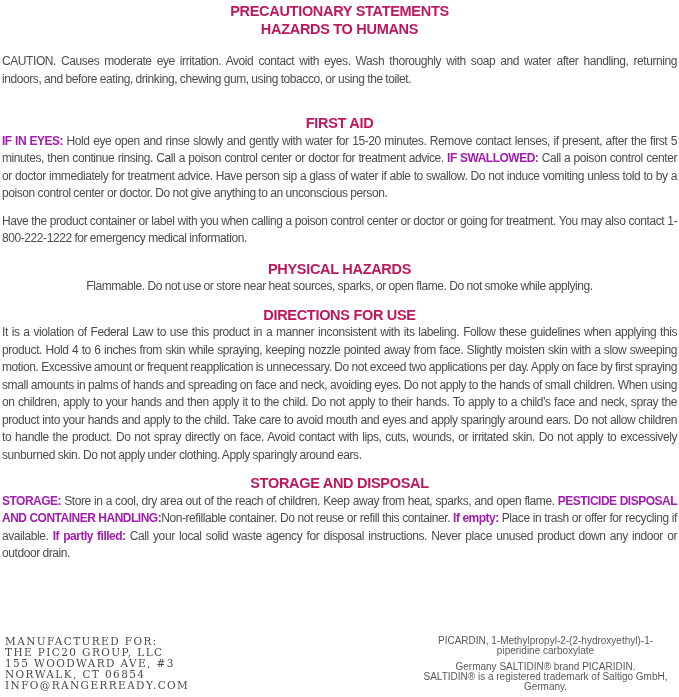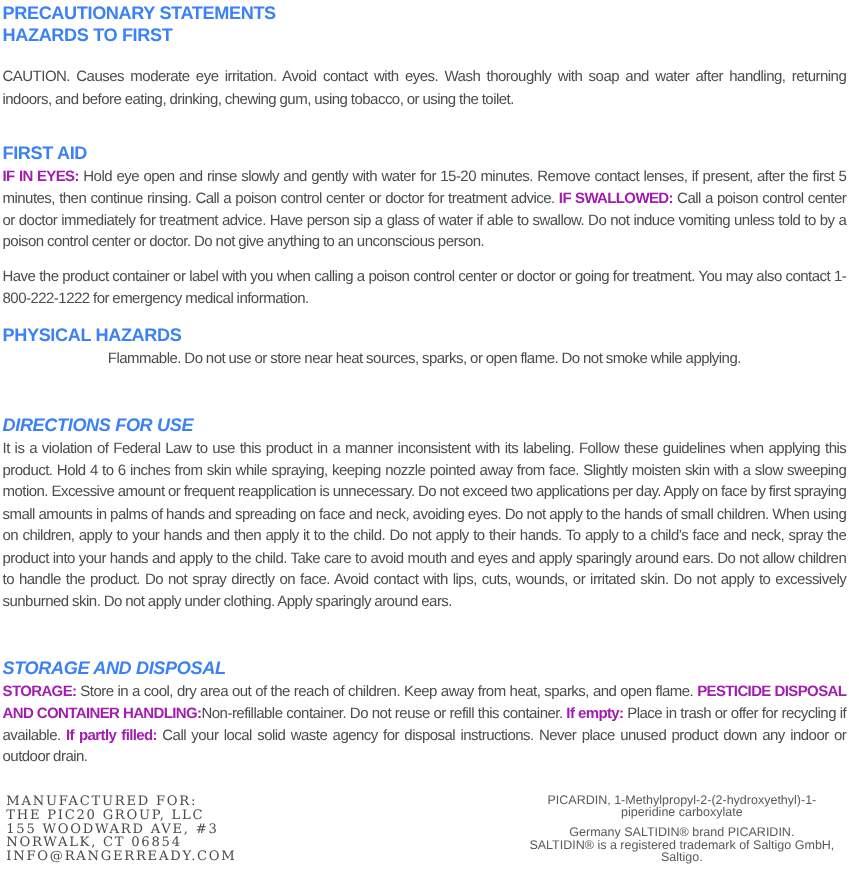--- a/index.html
+++ b/index.html
@@ -8,43 +8,43 @@
     width: 679px;
     height: 697px;
     background: #ffffff;
     overflow: hidden;
     box-sizing: border-box;
     padding: 3px 2px 0 2px;
     font-family: "Liberation Sans", sans-serif;
     color: #4b4c4e;
   }
   .heading {
-    text-align: left;
+    text-align: center;
     font-size: 14.5px;
     font-weight: 700;
     line-height: 17.5px;
     letter-spacing: -0.3px;
-    color: #3b82f6;
+    color: #be185d;
   }
   .body-p {
     margin: 0;
     font-size: 12px;
     line-height: 17.5px;
     letter-spacing: -0.42px;
     word-spacing: -0.2px;
     color: #4b4c4e;
   }
   .justify { text-align: justify; }
   .center  { text-align: center; }
   .body-p b { font-weight: 700; color: #a21caf; letter-spacing: -0.5px; }
   .mt-caution { margin-top: 15px; }
   .mt-firstaid { margin-top: 27px; }
   .mt-para { margin-top: 10px; }
   .mt-physical { margin-top: 13px; }
-  .mt-section { margin-top: 37px; font-style: italic; }
+  .mt-section { margin-top: 11px; }
   .footer {
     position: absolute;
     left: 0; right: 0;
     top: 636px;
     display: flex;
     align-items: flex-start;
   }
   .footer-left {
     flex: 0 0 412px;
     padding-left: 5px;
@@ -65,21 +65,21 @@
   }
   .footer-right .block { margin: 0 0 6px 0; text-align: center; }
   .footer-right .line { white-space: nowrap; }
 </style>
 </head>
 <body>
 
 <div class="sheet">
 
   <div class="heading">PRECAUTIONARY STATEMENTS</div>
-  <div class="heading">HAZARDS TO FIRST</div>
+  <div class="heading">HAZARDS TO HUMANS</div>
 
   <p class="body-p justify mt-caution">CAUTION. Causes moderate eye irritation. Avoid contact with eyes. Wash thoroughly with soap and water after handling, returning indoors, and before eating, drinking, chewing gum, using tobacco, or using the toilet.</p>
 
   <div class="heading mt-firstaid">FIRST AID</div>
   <p class="body-p justify"><b>IF IN EYES:</b><span> Hold eye open and rinse slowly and gently with water for 15-20 minutes. Remove contact lenses, if present, after the first 5 minutes, then continue rinsing. Call a poison control center or doctor for treatment advice. </span><b>IF SWALLOWED:</b><span> Call a poison control center or doctor immediately for treatment advice. Have person sip a glass of water if able to swallow. Do not induce vomiting unless told to by a poison control center or doctor. Do not give anything to an unconscious person.</span></p>
 
   <p class="body-p justify mt-para">Have the product container or label with you when calling a poison control center or doctor or going for treatment. You may also contact 1-800-222-1222 for emergency medical information.</p>
 
   <div class="heading mt-physical">PHYSICAL HAZARDS</div>
   <p class="body-p center">Flammable. Do not use or store near heat sources, sparks, or open flame. Do not smoke while applying.</p>
@@ -99,18 +99,18 @@
       <div class="line">INFO@RANGERREADY.COM</div>
     </div>
     <div class="footer-right">
       <div class="block">
         <div class="line">PICARDIN, 1-Methylpropyl-2-(2-hydroxyethyl)-1-</div>
         <div class="line">piperidine carboxylate</div>
       </div>
       <div class="block">
         <div class="line">Germany SALTIDIN® brand PICARIDIN.</div>
         <div class="line">SALTIDIN® is a registered trademark of Saltigo GmbH,</div>
-        <div class="line">Saltigo.</div>
+        <div class="line">Germany.</div>
       </div>
     </div>
   </div>
 
 </div>
 
 </body></html>

